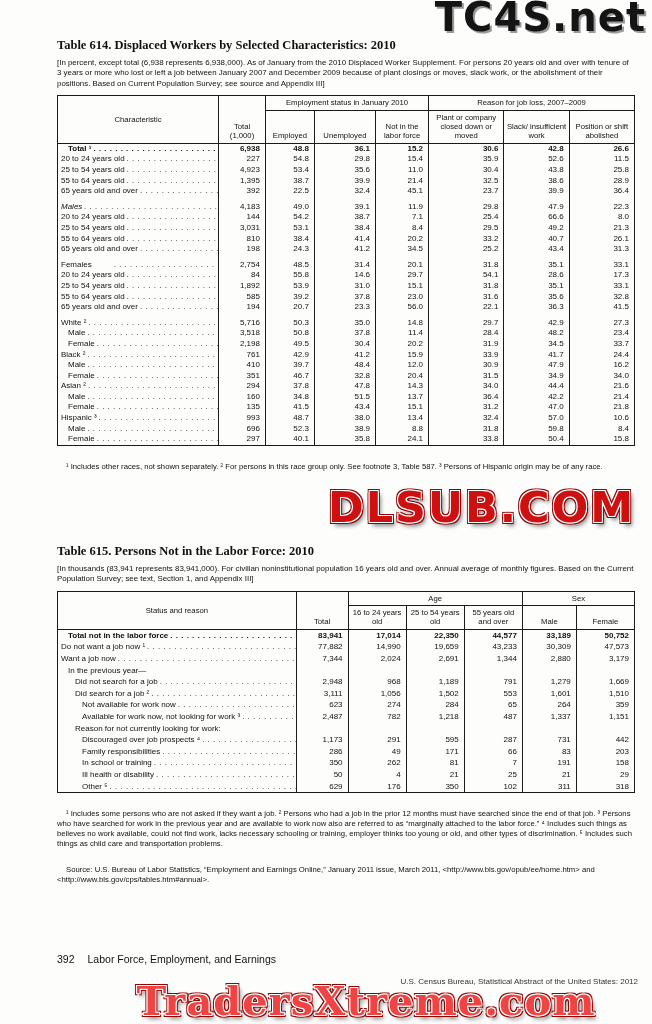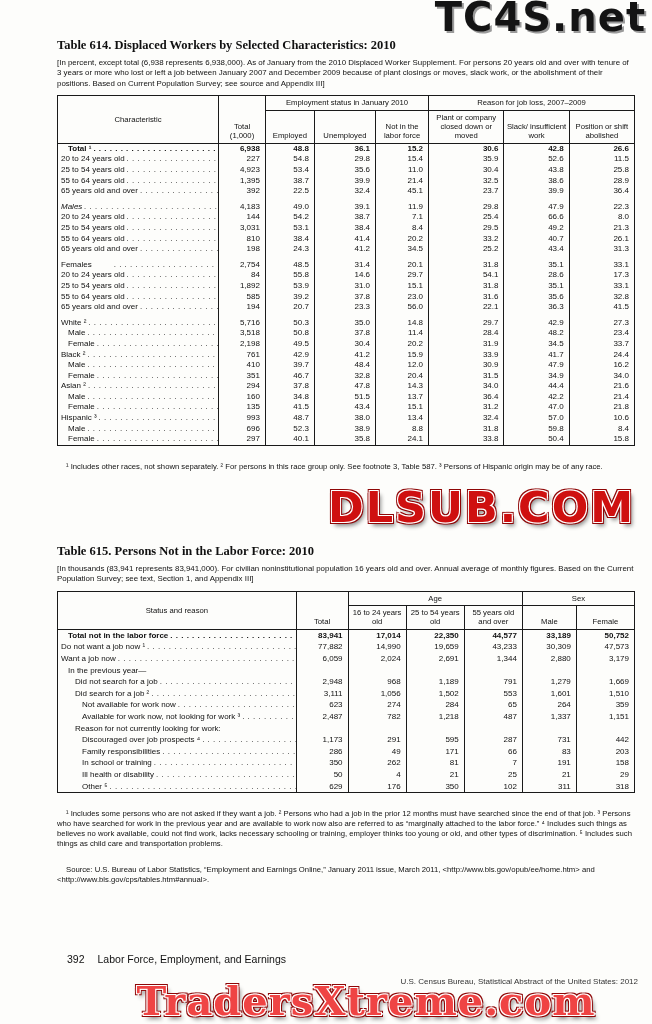--- a/index.html
+++ b/index.html
@@ -71,21 +71,21 @@
   td.lbl .lt { white-space:nowrap; }
   .dots { flex:1; overflow:hidden; white-space:nowrap; margin-left:2px; color:#111; }
   .dots::after {
     content:". . . . . . . . . . . . . . . . . . . . . . . . . . . . . . . . . . . . . . . . . . . . . . . . . . . . .";
     letter-spacing:0.5px;
   }
   tr.bold td { font-weight:bold; }
   tr.gap td { padding-top:5px; }
 
   
-  .page-footer { position:absolute; left:67px; top:953px; font-size:10.5px; color:#111; }
+  .page-footer { position:absolute; left:57px; top:953px; font-size:10.5px; color:#111; }
   .page-footer .pgnum { margin-right:13px; }
   .census-line { position:absolute; right:14px; top:977px; font-size:8px; color:#333; z-index:1; }
 </style>
 </head>
 <body>
 
 <div class="page">
 
   <div class="wm-top">TC4S.net</div>
 
@@ -597,21 +597,21 @@
               <td class="num">30,309</td>
               <td class="num">47,573</td>
             </tr>
             <tr>
               <td class="lbl">
                 <div class="wrap" style="padding-left: 3px;">
                   <span class="lt">Want a job now</span>
                   <span class="dots"></span>
                 </div>
               </td>
-              <td class="num">6,059</td>
+              <td class="num">7,344</td>
               <td class="num">2,024</td>
               <td class="num">2,691</td>
               <td class="num">1,344</td>
               <td class="num">2,880</td>
               <td class="num">3,179</td>
             </tr>
             <tr>
               <td class="lbl">
                 <div class="wrap" style="padding-left: 10px;">
                   <span class="lt">In the previous year—</span>

